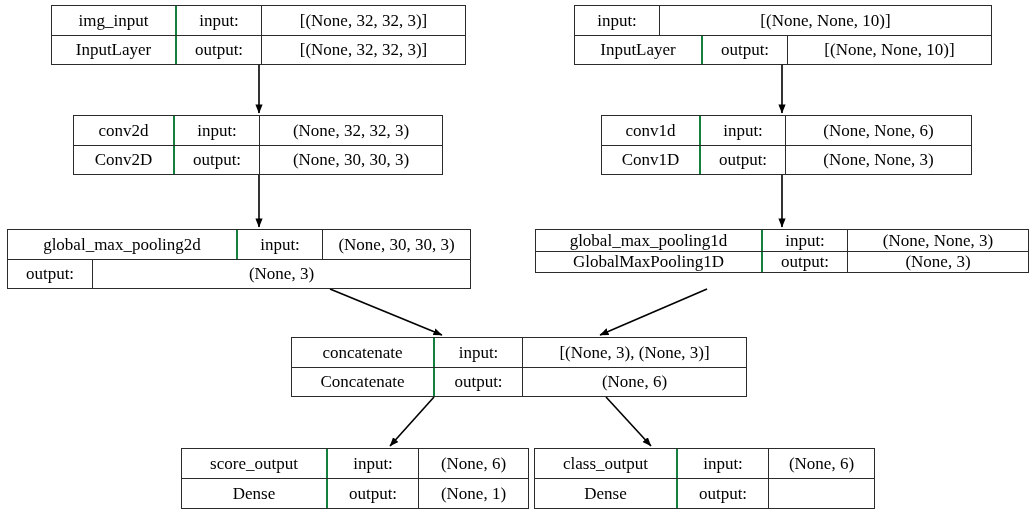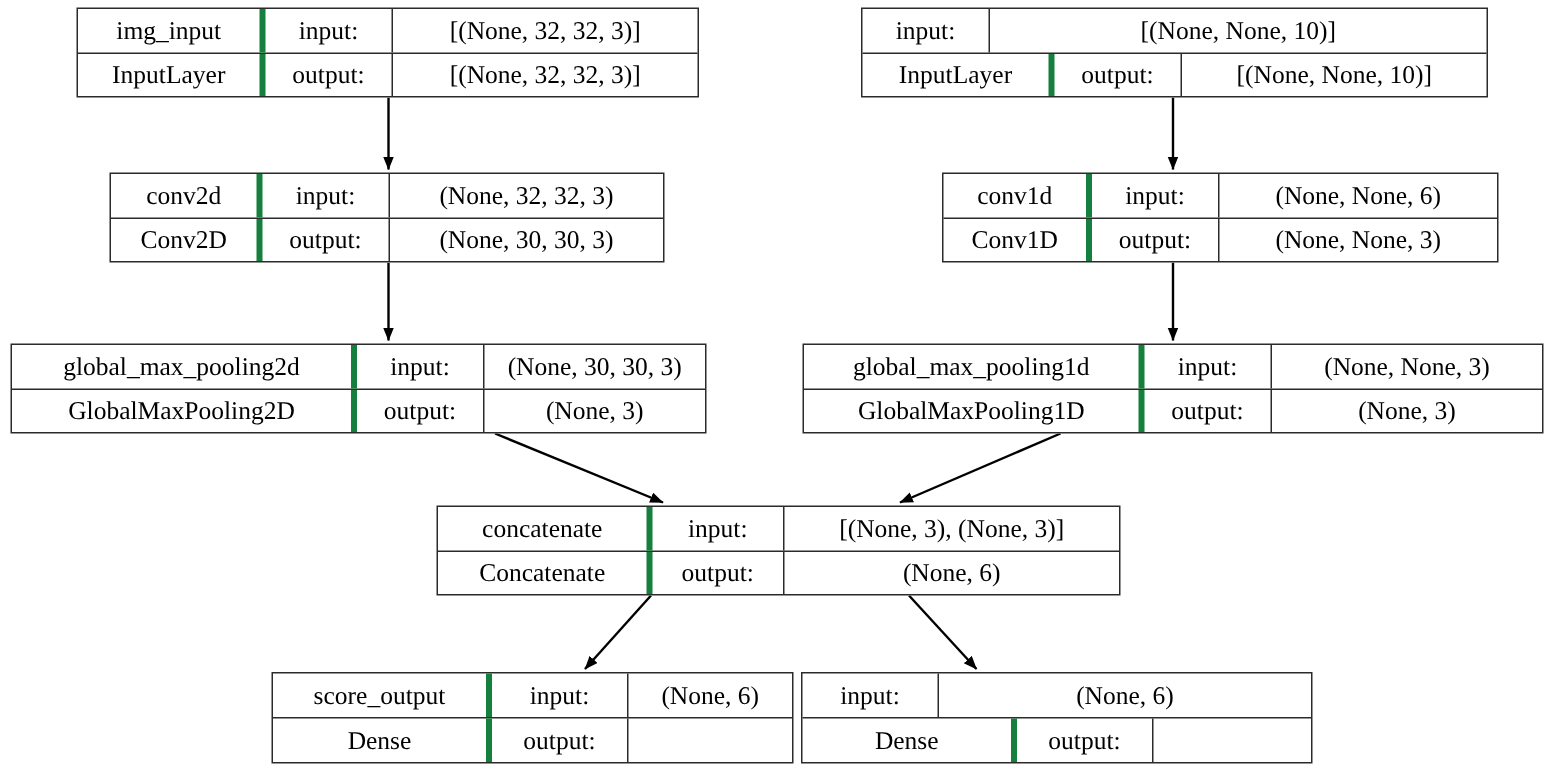--- a/index.html
+++ b/index.html
@@ -47,21 +47,21 @@
     justify-content: center;
     box-sizing: border-box;
     font-size: 17px;
     line-height: 1;
     color: #000000;
     white-space: nowrap;
     padding: 0 6px;
     overflow: hidden;
   }
   .cell.c-name {
-    border-right: 4px solid #15803d;
+    border-right: 2px solid #15803d;
   }
   .cell.c-label {
     border-right: 1px solid #2b2b2b;
   }
 </style>
 </head>
 <body>
 
 <div id="canvas">
   <svg id="edges" viewBox="0 0 1035 516" xmlns="http://www.w3.org/2000/svg">
@@ -110,45 +110,44 @@
           <div class="cell c-name" style="width: 101px; flex: 0 0 101px;">conv2d</div>
           <div class="cell c-label" style="width: 85px; flex: 0 0 85px;">input:</div>
           <div class="cell c-shape" style="flex: 1 1 auto;">(None, 32, 32, 3)</div>
         </div>
         <div class="node-row ">
           <div class="cell c-name" style="width: 101px; flex: 0 0 101px;">Conv2D</div>
           <div class="cell c-label" style="width: 85px; flex: 0 0 85px;">output:</div>
           <div class="cell c-shape" style="flex: 1 1 auto;">(None, 30, 30, 3)</div>
         </div>
       </div>
-      <div class="node" style="left: 628px; top: 115px; width: 371px; height: 60px;">
+      <div class="node" style="left: 601px; top: 115px; width: 371px; height: 60px;">
         <div class="node-row row-top">
           <div class="cell c-name" style="width: 99px; flex: 0 0 99px;">conv1d</div>
           <div class="cell c-label" style="width: 85px; flex: 0 0 85px;">input:</div>
           <div class="cell c-shape" style="flex: 1 1 auto;">(None, None, 6)</div>
         </div>
         <div class="node-row ">
           <div class="cell c-name" style="width: 99px; flex: 0 0 99px;">Conv1D</div>
           <div class="cell c-label" style="width: 85px; flex: 0 0 85px;">output:</div>
           <div class="cell c-shape" style="flex: 1 1 auto;">(None, None, 3)</div>
         </div>
       </div>
       <div class="node" style="left: 7px; top: 229px; width: 464px; height: 60px;">
         <div class="node-row row-top">
           <div class="cell c-name" style="width: 230px; flex: 0 0 230px;">global_max_pooling2d</div>
           <div class="cell c-label" style="width: 85px; flex: 0 0 85px;">input:</div>
           <div class="cell c-shape" style="flex: 1 1 auto;">(None, 30, 30, 3)</div>
         </div>
         <div class="node-row ">
-          <div class="cell c-name" style="width: 230px; flex: 0 0 230px;">GlobalMaxPooling2D</div>
           <div class="cell c-label" style="width: 85px; flex: 0 0 85px;">output:</div>
           <div class="cell c-shape" style="flex: 1 1 auto;">(None, 3)</div>
         </div>
       </div>
-      <div class="node" style="left: 535px; top: 229px; width: 494px; height: 60px;">
+      <div class="node" style="left: 535px; top: 229px; width: 494px; height: 44px;">
         <div class="node-row row-top">
           <div class="cell c-name" style="width: 227px; flex: 0 0 227px;">global_max_pooling1d</div>
           <div class="cell c-label" style="width: 85px; flex: 0 0 85px;">input:</div>
           <div class="cell c-shape" style="flex: 1 1 auto;">(None, None, 3)</div>
         </div>
         <div class="node-row ">
           <div class="cell c-name" style="width: 227px; flex: 0 0 227px;">GlobalMaxPooling1D</div>
           <div class="cell c-label" style="width: 85px; flex: 0 0 85px;">output:</div>
           <div class="cell c-shape" style="flex: 1 1 auto;">(None, 3)</div>
         </div>
@@ -167,24 +166,26 @@
       </div>
       <div class="node" style="left: 162px; top: 448px; width: 348px; height: 61px; margin-left: 19px;">
         <div class="node-row row-top">
           <div class="cell c-name" style="width: 146px; flex: 0 0 146px;">score_output</div>
           <div class="cell c-label" style="width: 91px; flex: 0 0 91px;">input:</div>
           <div class="cell c-shape" style="flex: 1 1 auto;">(None, 6)</div>
         </div>
         <div class="node-row ">
           <div class="cell c-name" style="width: 146px; flex: 0 0 146px;">Dense</div>
           <div class="cell c-label" style="width: 91px; flex: 0 0 91px;">output:</div>
+          <div class="cell c-shape" style="flex: 1 1 auto;">(None, 1)</div>
         </div>
       </div>
       <div class="node" style="left: 534px; top: 448px; width: 341px; height: 61px;">
         <div class="node-row row-top">
+          <div class="cell c-name" style="width: 143px; flex: 0 0 143px;">class_output</div>
           <div class="cell c-label" style="width: 91px; flex: 0 0 91px;">input:</div>
           <div class="cell c-shape" style="flex: 1 1 auto;">(None, 6)</div>
         </div>
         <div class="node-row ">
           <div class="cell c-name" style="width: 143px; flex: 0 0 143px;">Dense</div>
           <div class="cell c-label" style="width: 91px; flex: 0 0 91px;">output:</div>
         </div>
       </div>
     </div>
 </div>

